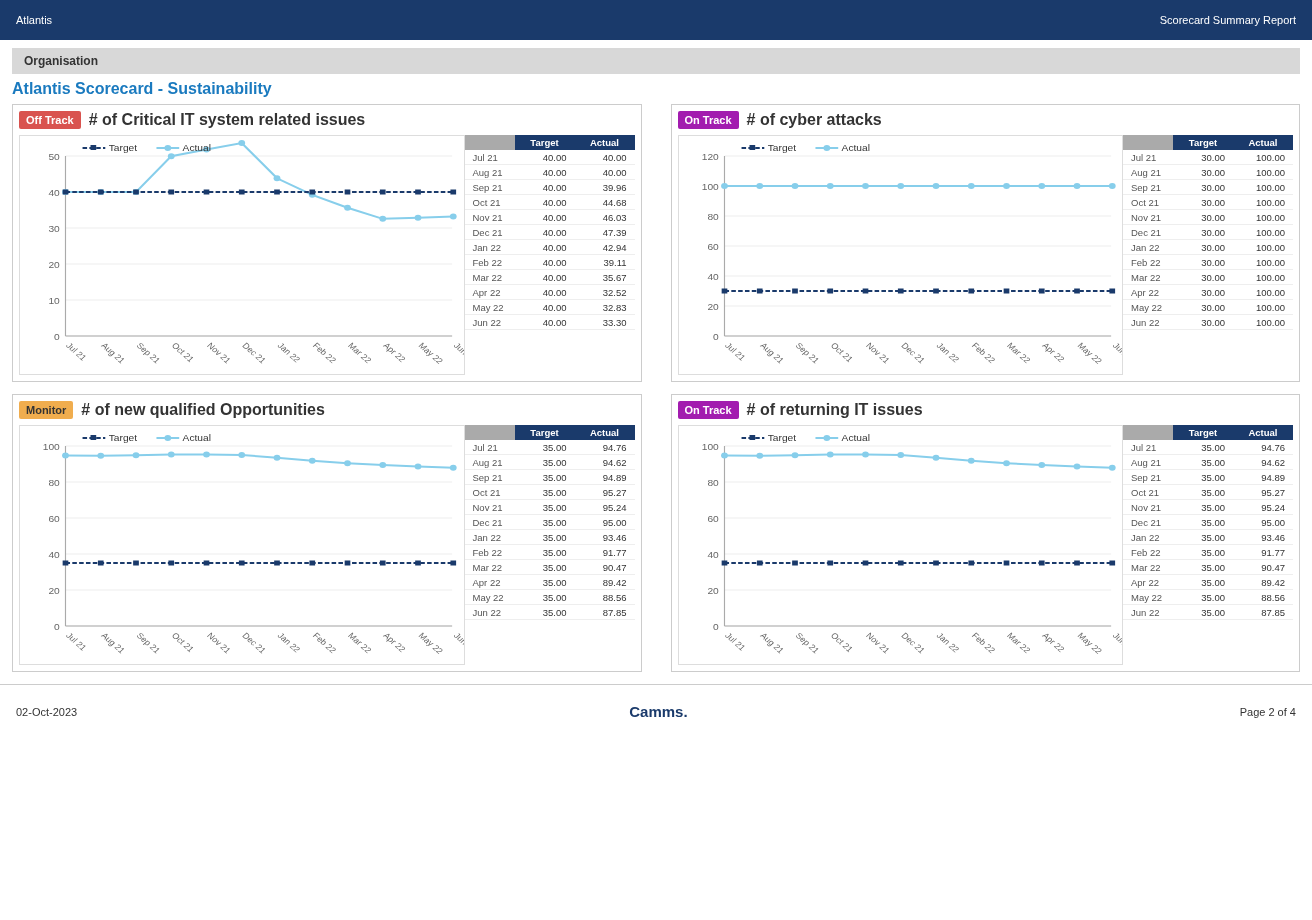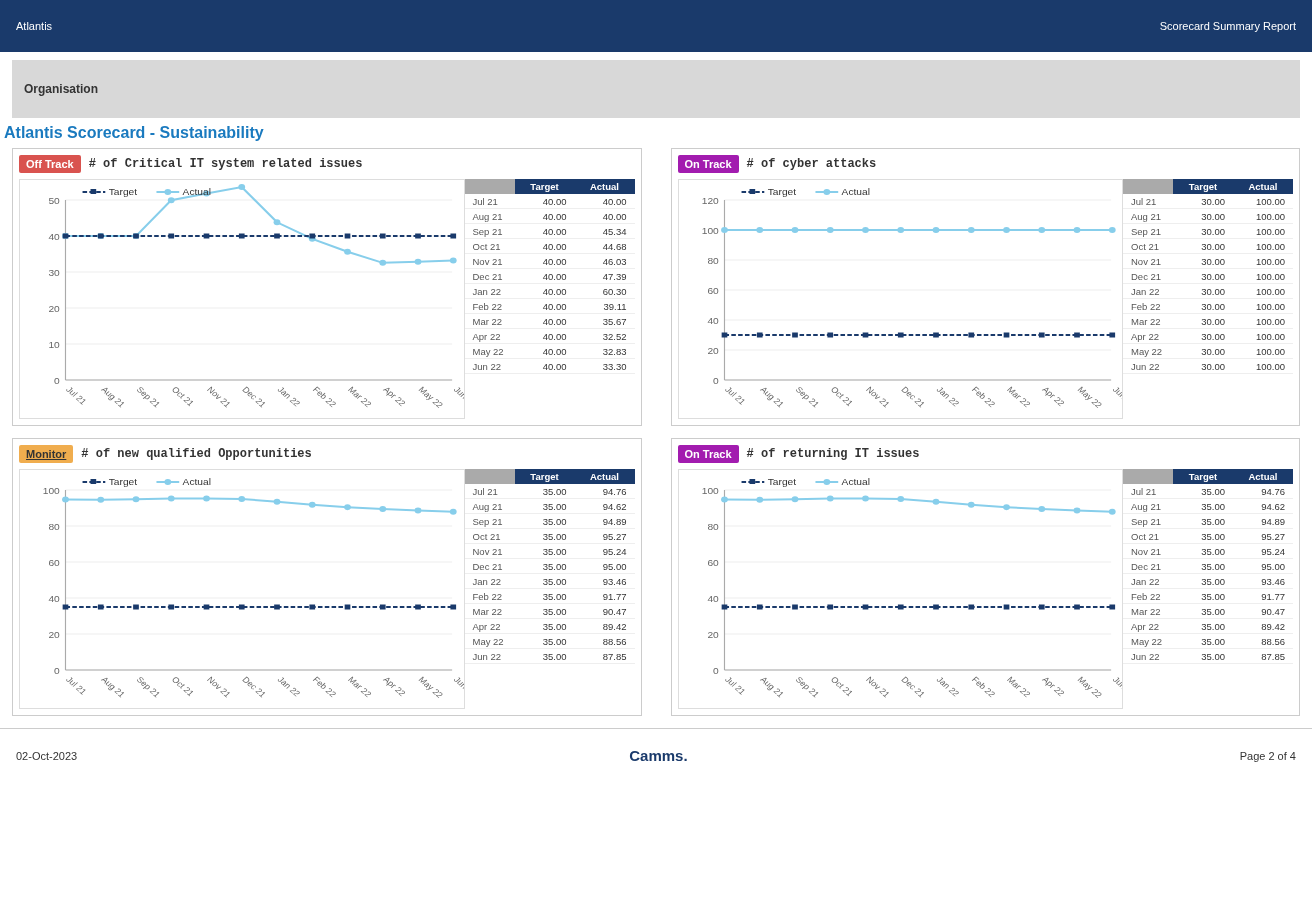--- a/index.html
+++ b/index.html
@@ -1,37 +1,37 @@
 <!DOCTYPE html>
 <html><head>
   <meta charset="utf-8">
   <style>
     * { box-sizing: border-box; margin: 0; padding: 0; }
     body { font-family: Arial, sans-serif; background: #fff; width: 1312px; min-height: 920px; font-size: 11px; color: #333; }
 
-    .header { background: #1a3a6b; color: #fff; display: flex; justify-content: space-between; align-items: center; padding: 8px 16px; height: 52px; }
-
-    .org-bar { background: #d8d8d8; padding: 22px 12px; font-size: 12px; font-weight: bold; margin: 8px 12px 4px 12px; }
-
-    .scorecard-title { color: #1a7abf; font-size: 16px; font-weight: bold; margin: 6px 4px; }
+    .header { background: #1a3a6b; color: #fff; display: flex; justify-content: space-between; align-items: center; padding: 8px 16px; height: 40px; }
+
+    .org-bar { background: #d8d8d8; padding: 6px 12px; font-size: 12px; font-weight: bold; margin: 8px 12px 4px 12px; }
+
+    .scorecard-title { color: #1a7abf; font-size: 16px; font-weight: bold; margin: 6px 12px; }
 
     .content { padding: 0 12px; }
 
     .section-row { display: flex; gap: 29px; margin-bottom: 12px; }
 
     .section { flex: 1; border: 1px solid #ccc; padding: 6px; }
 
     .section-header { display: flex; align-items: center; gap: 8px; margin-bottom: 6px; }
 
     .badge { color: #fff; font-weight: bold; font-size: 11px; padding: 3px 7px; border-radius: 2px; }
     .badge-red { background: #d9534f; }
     .badge-green { background: #a21caf; }
-    .badge-yellow { background: #f0ad4e; color: #333; text-decoration: underline; }
-
-    .section-label { font-size: 12px; font-weight: bold; font-family: Liberation Mono, monospace; }
+    .badge-yellow { background: #f0ad4e; color: #333; }
+
+    .section-label { font-size: 16px; font-weight: bold; }
 
     .chart-table-row { display: flex; gap: 0; }
 
     .chart-area { flex: 1; min-width: 0; border: 1px solid #ddd; background: #fff; position: relative; height: 240px; overflow: hidden; }
 
     .data-table { font-size: 9.5px; }
     .data-table table { border-collapse: collapse; }
     .data-table th { background: #1a3a6b; color: #fff; padding: 2px 8px; text-align: center; font-size: 9.5px; }
     .data-table td { padding: 1.5px 8px; border-bottom: 1px solid #eee; }
     .data-table td:first-child { color: #555; }
@@ -152,41 +152,41 @@
                   <td>40.00</td>
                 </tr>
                 <tr>
                   <td>Aug 21</td>
                   <td>40.00</td>
                   <td>40.00</td>
                 </tr>
                 <tr>
                   <td>Sep 21</td>
                   <td>40.00</td>
-                  <td>45.34</td>
+                  <td>39.96</td>
                 </tr>
                 <tr>
                   <td>Oct 21</td>
                   <td>40.00</td>
                   <td>44.68</td>
                 </tr>
                 <tr>
                   <td>Nov 21</td>
                   <td>40.00</td>
                   <td>46.03</td>
                 </tr>
                 <tr>
                   <td>Dec 21</td>
                   <td>40.00</td>
                   <td>47.39</td>
                 </tr>
                 <tr>
                   <td>Jan 22</td>
                   <td>40.00</td>
-                  <td>60.30</td>
+                  <td>42.94</td>
                 </tr>
                 <tr>
                   <td>Feb 22</td>
                   <td>40.00</td>
                   <td>39.11</td>
                 </tr>
                 <tr>
                   <td>Mar 22</td>
                   <td>40.00</td>
                   <td>35.67</td>

